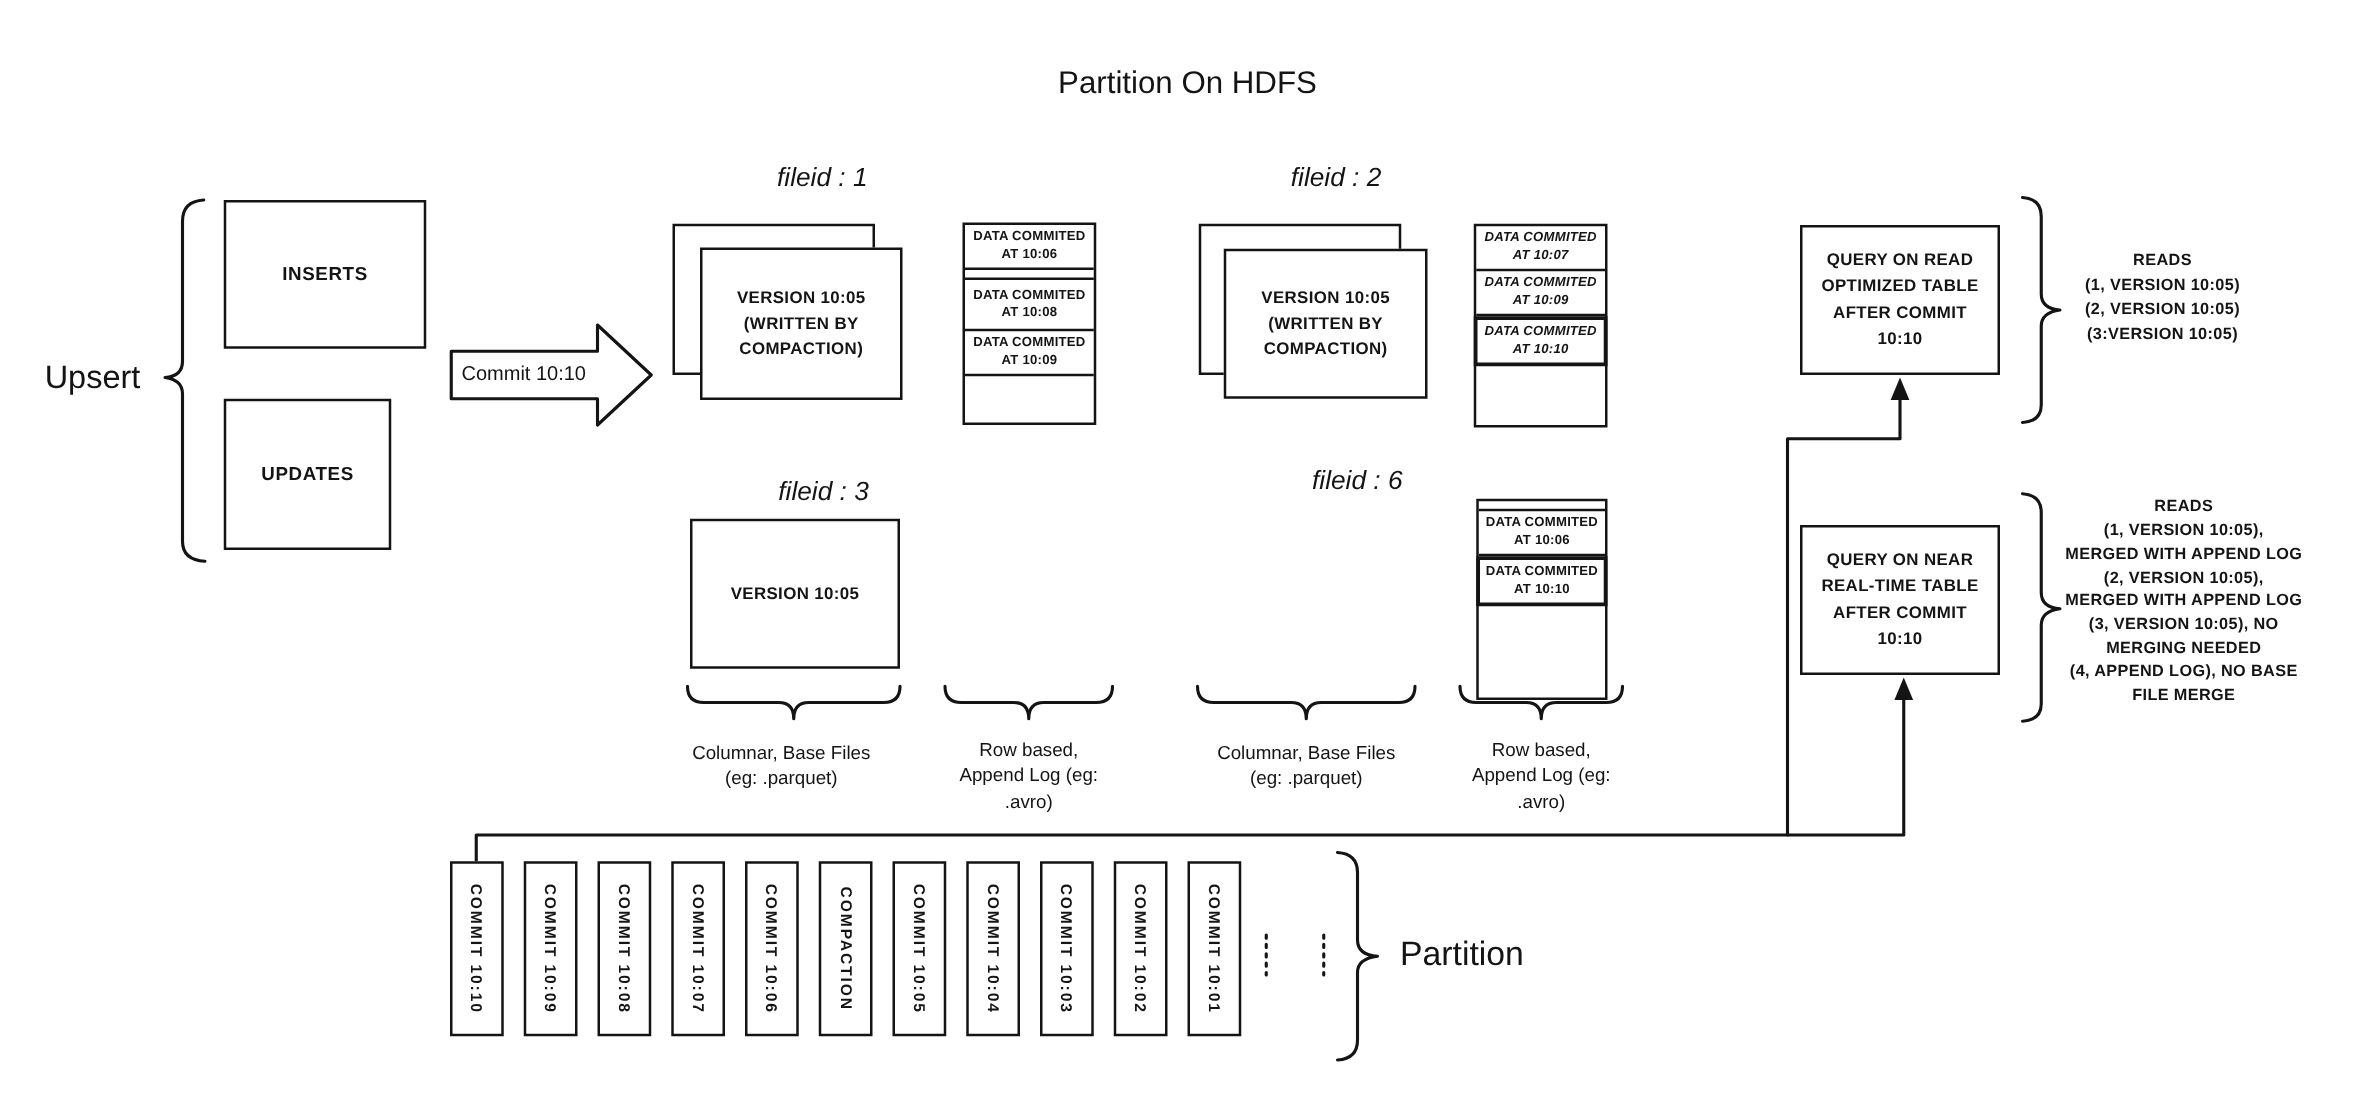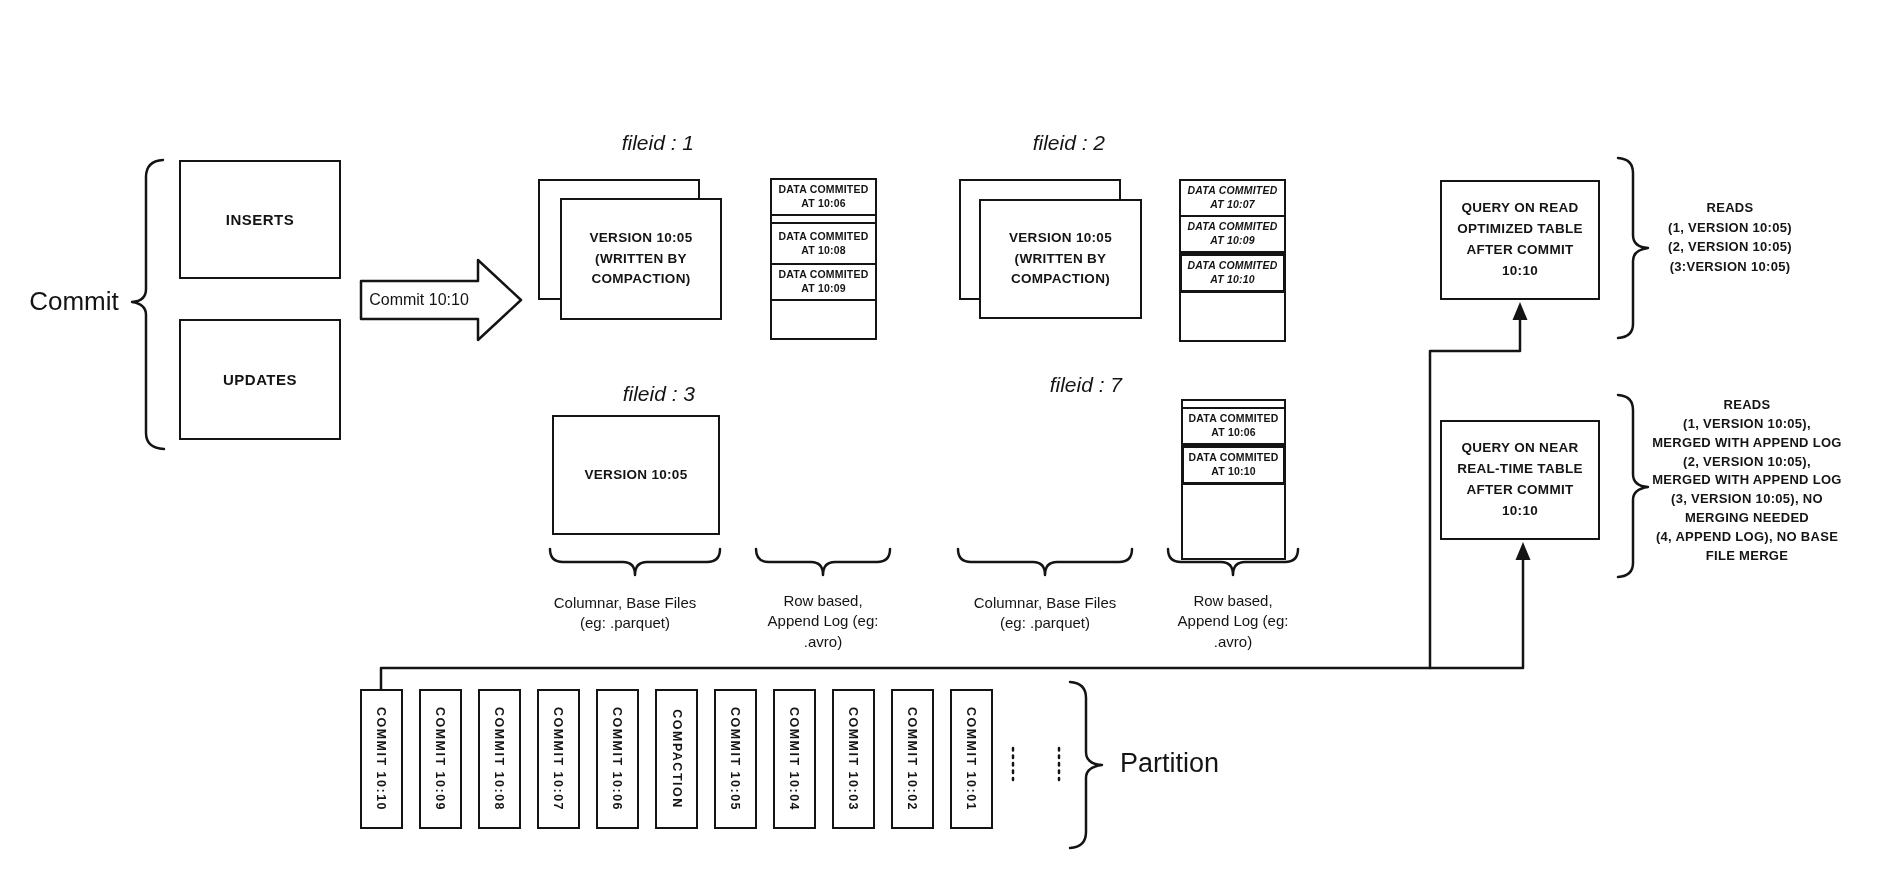--- a/index.html
+++ b/index.html
@@ -57,24 +57,25 @@
 
       <path stroke-dasharray="2.5 5" d="M 1013 748 L 1013 780"></path>
       <path stroke-dasharray="2.5 5" d="M 1059 748 L 1059 780"></path>
     </g>
     <g fill="#141414" stroke="none">
       <polygon points="1520,302 1512.5,320 1527.5,320"></polygon>
       <polygon points="1523,542 1515.5,560 1530.5,560"></polygon>
     </g>
   </svg>
 
+  <div class="title" style="left:780px;top:52px;width:340px;">Partition On HDFS</div>
 
-  <div class="abs big-label" style="left:28px;top:286px;width:92px;text-align:center;">Commit</div>
+  <div class="abs big-label" style="left:28px;top:286px;width:92px;text-align:center;">Upsert</div>
   <div class="box caps" style="left:179px;top:160px;width:162px;height:119px;font-size:15px;">INSERTS</div>
-  <div class="box caps" style="left:179px;top:319px;width:162px;height:121px;font-size:15px;">UPDATES</div>
+  <div class="box caps" style="left:179px;top:319px;width:134px;height:121px;font-size:15px;">UPDATES</div>
   <div class="abs" style="left:361px;top:281px;width:116px;height:38px;display:flex;align-items:center;justify-content:center;font-size:16px;">Commit 10:10</div>
 
   <div class="abs plain-label" style="left:564px;top:131px;width:130px;">fileid : 1</div>
   <div class="box" style="left:538px;top:179px;width:162px;height:121px;"></div>
   <div class="box boxtext" style="left:560px;top:198px;width:162px;height:122px;">VERSION 10:05<br>(WRITTEN BY<br>COMPACTION)</div>
   <div class="logbox" style="left:770px;top:178px;width:107px;height:162px;">
     <div class="cell" style="height:34px;">DATA COMMITED AT 10:06</div>
     <div class="strip" style="height:8px;"></div>
     <div class="cell" style="height:41px;">DATA COMMITED AT 10:08</div>
     <div class="cell" style="height:33px;">DATA COMMITED AT 10:09</div>
@@ -85,21 +86,21 @@
   <div class="box boxtext" style="left:979px;top:199px;width:163px;height:120px;">VERSION 10:05<br>(WRITTEN BY<br>COMPACTION)</div>
   <div class="logbox" style="left:1179px;top:179px;width:107px;height:163px;font-style:italic;">
     <div class="cell" style="height:34px;">DATA COMMITED AT 10:07</div>
     <div class="cell" style="height:33px;">DATA COMMITED AT 10:09</div>
     <div class="cell hl" style="height:34px;">DATA COMMITED AT 10:10</div>
   </div>
 
   <div class="abs plain-label" style="left:565px;top:382px;width:130px;">fileid : 3</div>
   <div class="box boxtext" style="left:552px;top:415px;width:168px;height:120px;">VERSION 10:05</div>
 
-  <div class="abs plain-label" style="left:992px;top:373px;width:130px;">fileid : 7</div>
+  <div class="abs plain-label" style="left:992px;top:373px;width:130px;">fileid : 6</div>
   <div class="logbox" style="left:1181px;top:399px;width:105px;height:161px;">
     <div class="strip" style="height:8px;"></div>
     <div class="cell" style="height:31px;">DATA COMMITED AT 10:06</div>
     <div class="cell hl" style="height:34px;">DATA COMMITED AT 10:10</div>
   </div>
 
   <div class="brace-label" style="left:545px;top:593px;width:160px;">Columnar, Base Files<br>(eg: .parquet)</div>
   <div class="brace-label" style="left:748px;top:591px;width:150px;">Row based,<br>Append Log (eg:<br>.avro)</div>
   <div class="brace-label" style="left:965px;top:593px;width:160px;">Columnar, Base Files<br>(eg: .parquet)</div>
   <div class="brace-label" style="left:1158px;top:591px;width:150px;">Row based,<br>Append Log (eg:<br>.avro)</div>

